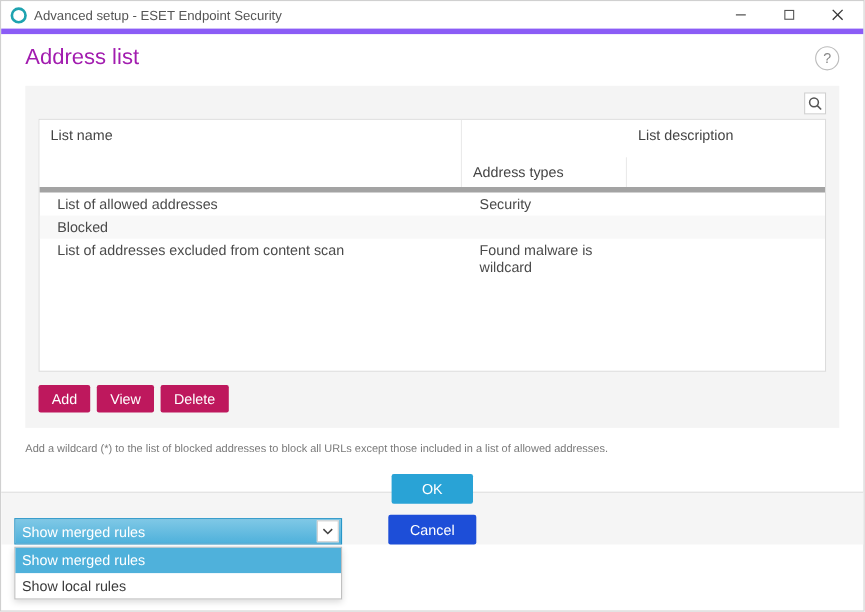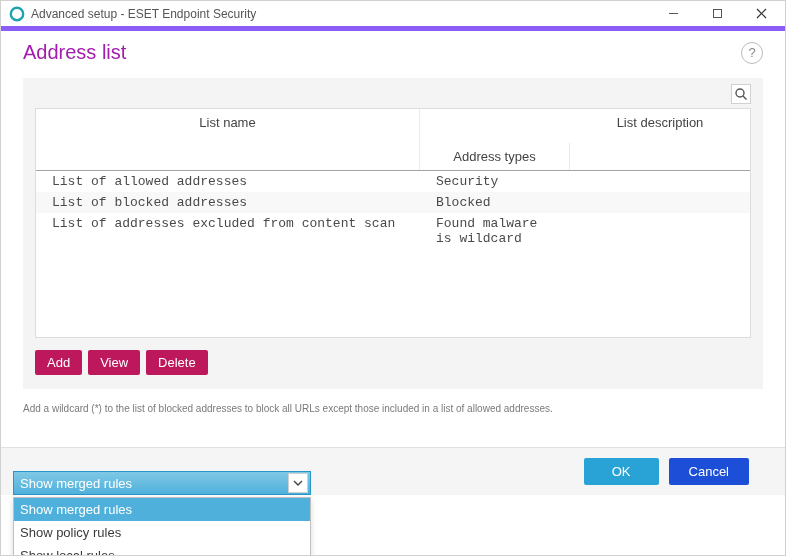--- a/index.html
+++ b/index.html
@@ -64,33 +64,32 @@
   }
   .table {
     margin-top: 18px;
     background: #fff;
     border: 1px solid #dcdcdc;
     height: 230px;
     display: flex; flex-direction: column;
   }
   .thead {
     display: flex;
-    border-bottom: 1px solid #a3a3a3;
-    background: #fff;
-    text-align: center;
+    border-bottom: 5px solid #a3a3a3;
+    background: #fff;
   }
   .th {
     padding: 6px 10px;
     font-size: 13px; color: #444;
     border-right: 1px solid #eaeaea;
   }
   .th.c0 { flex: 0 0 384px; }
   .th.c1 { flex: 0 0 150px; margin-top: 34px; }
   .th.c2 { flex: 1; border-right: none; }
-  .tbody { flex: 1; overflow: auto; font-family: Liberation Mono, monospace; }
+  .tbody { flex: 1; overflow: auto; }
   .tr { display: flex; }
   .tr:nth-child(even) { background: #f8f8f8; }
   .td { padding: 3px 10px 3px 16px; font-size: 13px; color: #4a4a4a; }
   .td.c0 { flex: 0 0 384px; }
   .td.c1 { flex: 0 0 150px; }
   .td.c2 { flex: 1; }
 
   
   .actions { display: flex; gap: 6px; margin-top: 12px; }
   .btn-flat {
@@ -102,24 +101,25 @@
   .hint {
     margin: 14px 22px 0 22px;
     font-size: 10px; color: #7a7a7a;
   }
 
   
   .bottombar {
     position: absolute; left: 0; right: 0; bottom: 60px;
     height: 48px;
     display: flex; align-items: center; justify-content: flex-end;
-    padding: 0 36px;
+    padding: 0 16px;
     gap: 10px;
     border-top: 1px solid #e0e0e0;
     background: #f5f5f5;
+    flex-direction: column;
   }
   .btn-ok {
     background: #29a3d6; color: #fff; border: none;
     padding: 6px 28px; font-size: 13px; border-radius: 2px;
   }
   .btn-cancel {
     background: #1d4ed8; color: #fff; border: none;
     padding: 6px 20px; font-size: 13px; border-radius: 2px;
   }
 
@@ -204,21 +204,20 @@
       <div class="th c1">Address types</div>
       <div class="th c2">List description</div>
     </div>
     <div class="tbody">
       <div class="tr">
         <div class="td c0">List of allowed addresses</div>
         <div class="td c1">Security</div>
         <div class="td c2"></div>
       </div>
       <div class="tr">
-        <div class="td c0">List of blocked addresses</div>
         <div class="td c1">Blocked</div>
         <div class="td c2"></div>
       </div>
       <div class="tr">
         <div class="td c0">List of addresses excluded from content scan</div>
         <div class="td c1">Found malware is wildcard</div>
         <div class="td c2"></div>
       </div>
     </div>
   </div>
@@ -243,15 +242,14 @@
     <span class="select-chevron">
       <svg width="10" height="10" viewBox="0 0 10 10">
           <polyline points="1,3 5,7 9,3" fill="none" stroke="#444" stroke-width="1.4"></polyline>
         </svg>
     </span>
   </div>
 </div>
 
 <div class="dropdown">
   <div class="opt selected">Show merged rules</div>
-  <div class="opt">Show policy rules</div>
   <div class="opt">Show local rules</div>
 </div>
 
 </body></html>

